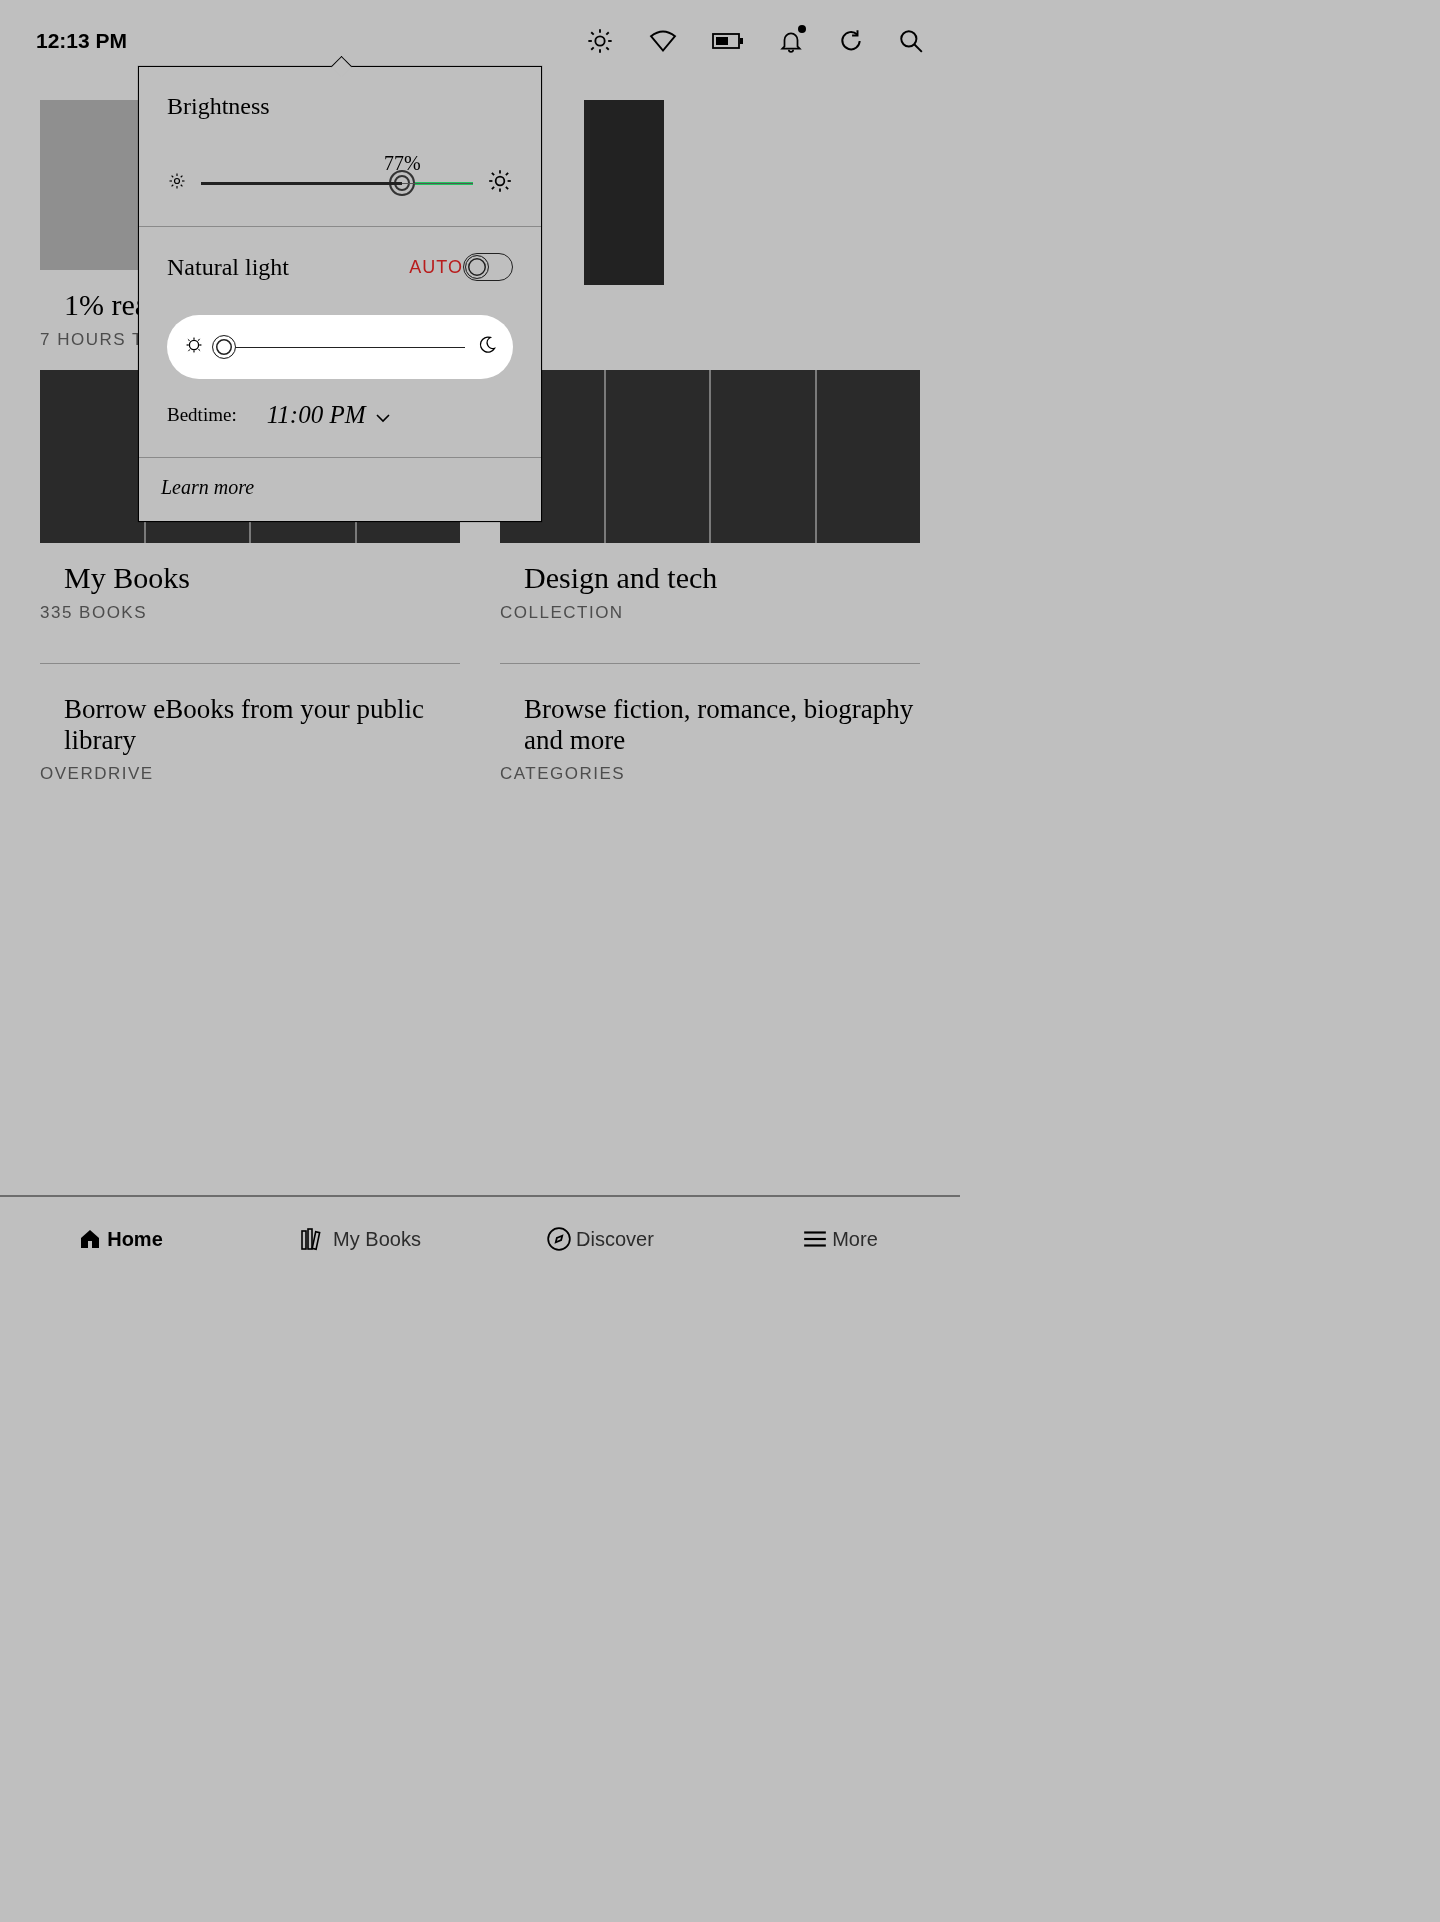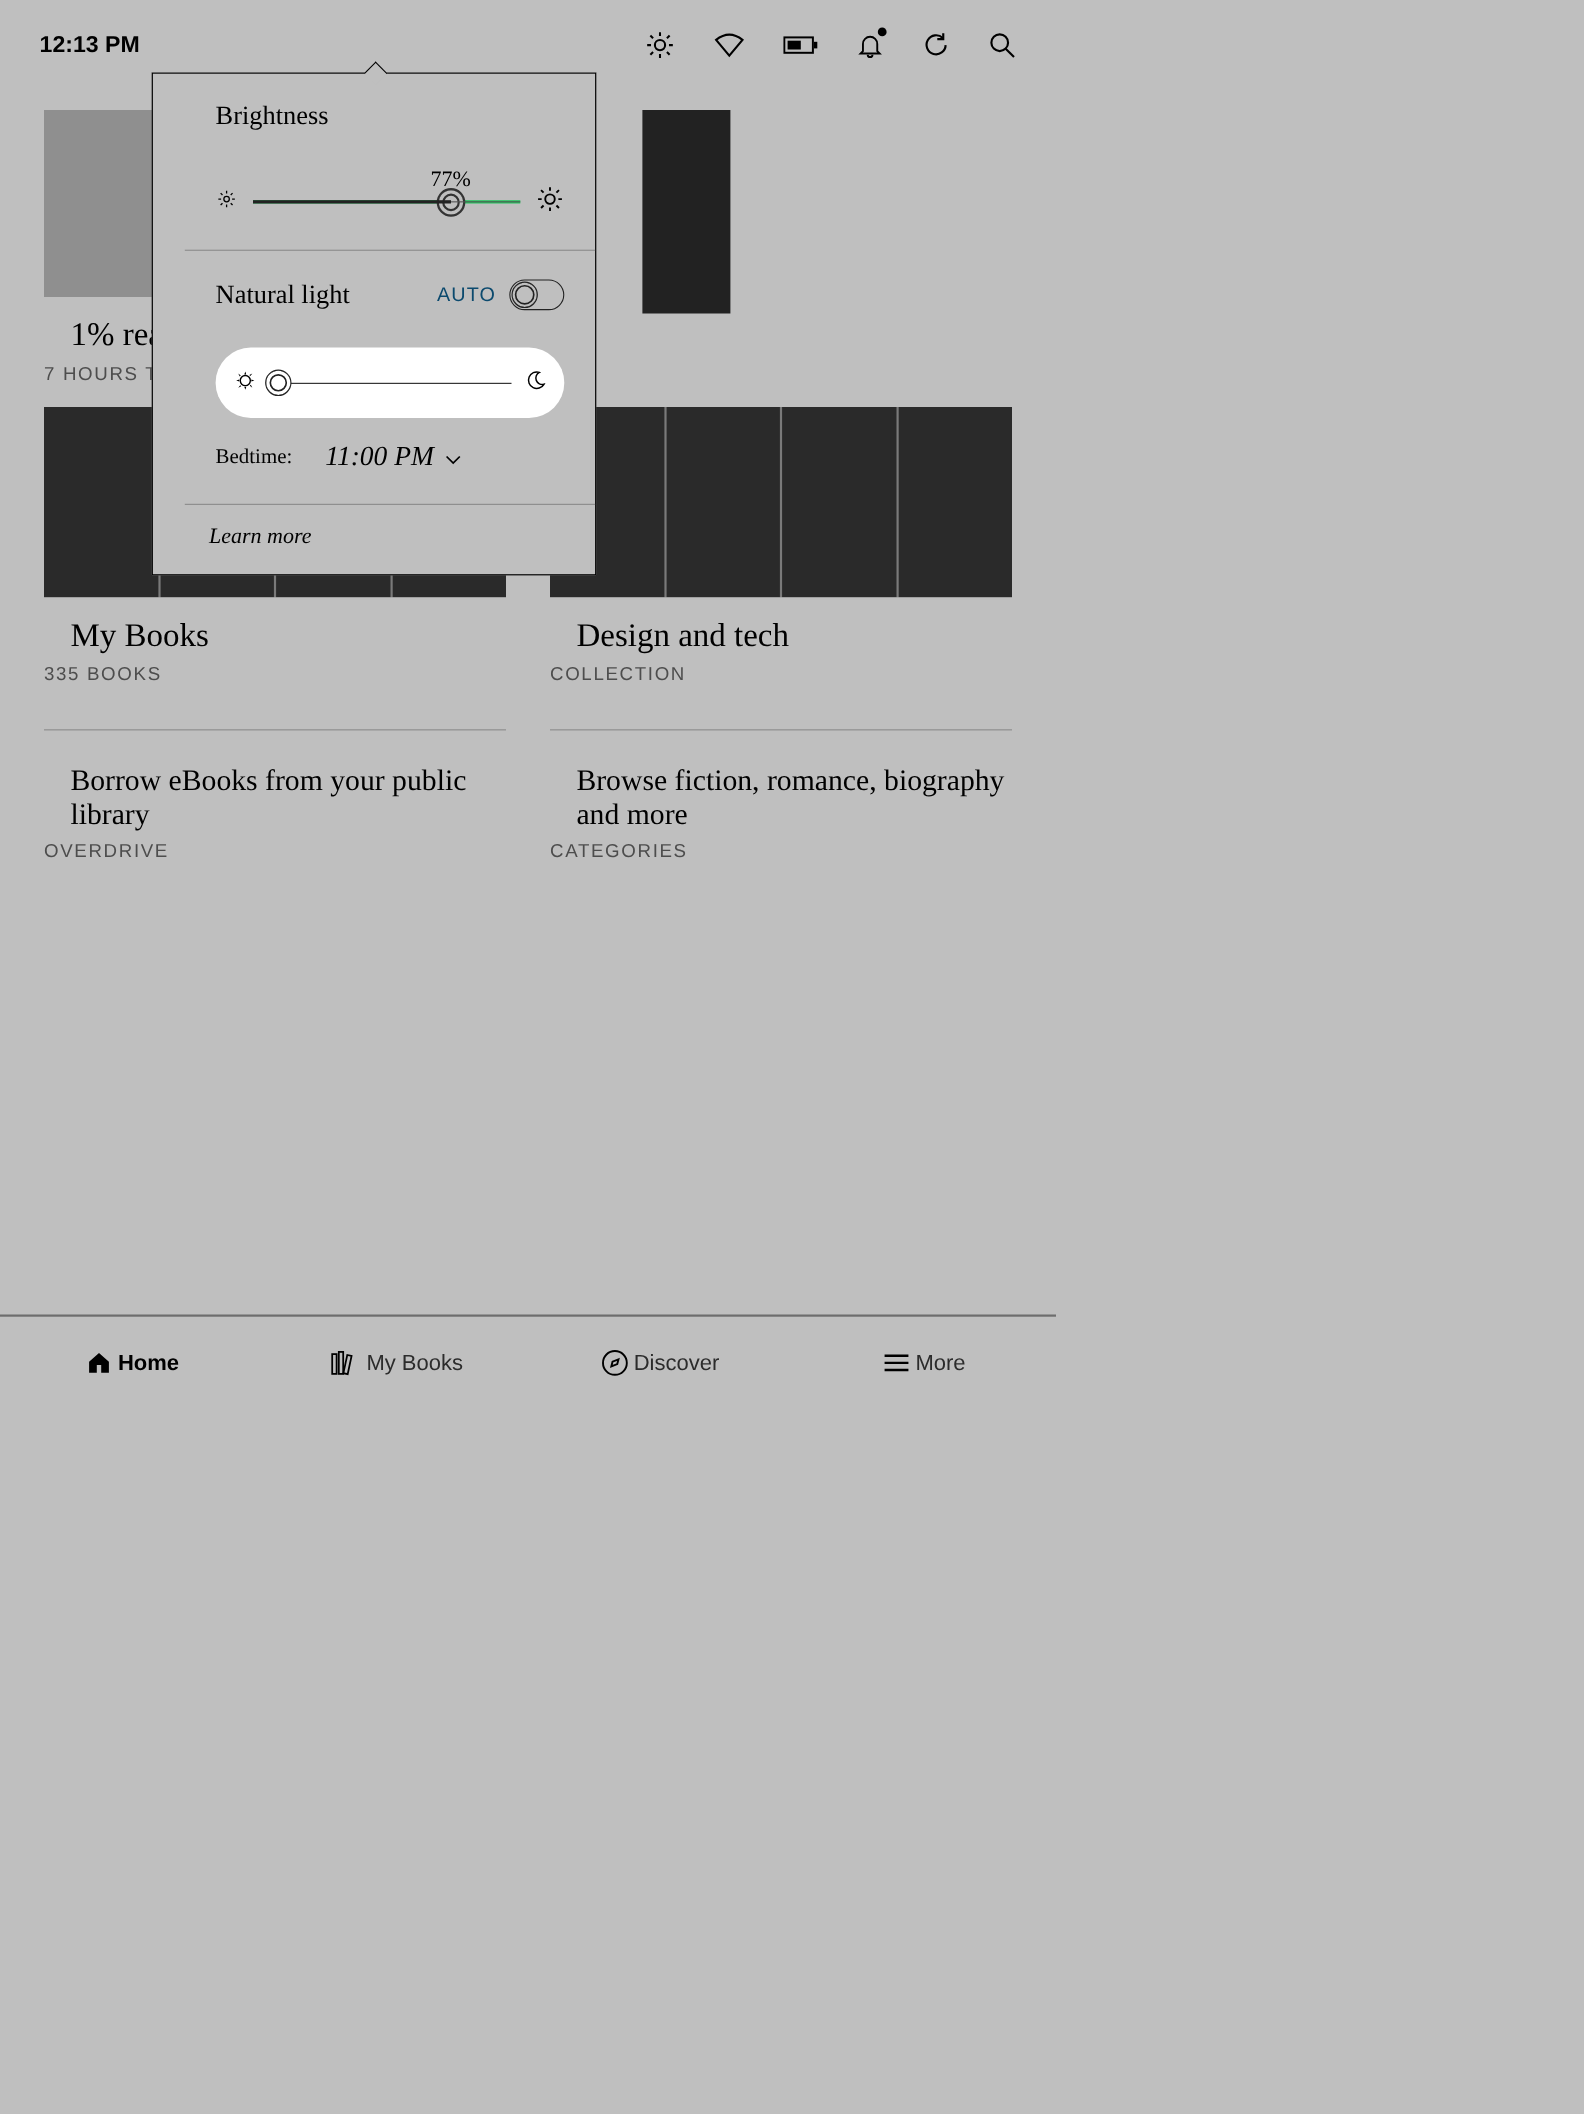--- a/index.html
+++ b/index.html
@@ -95,21 +95,20 @@
 
   
   .popover {
     position: absolute;
     top: 66px;
     left: 138px;
     width: 404px;
     background: #bfbfbf;
     border: 1.5px solid #000;
     box-shadow: 0 0 0 0.5px rgba(0,0,0,0.2);
-    padding-left: 29px;
   }
   .popover::before {
     content:"";
     position:absolute;
     top:-8px; left:195px;
     width:14px; height:14px;
     background:#bfbfbf;
     border-left:1.5px solid #000;
     border-top:1.5px solid #000;
     transform: rotate(45deg);
@@ -134,21 +133,21 @@
   }
   .brightness-value {
     position:absolute; top:-30px; transform:translateX(-50%);
     font-family: Georgia, serif; font-size:20px;
   }
 
   .nl-header {
     display:flex; align-items:center; justify-content:space-between;
   }
   .nl-title { font-size:24px; }
-  .nl-right { display:flex; align-items:center; gap:12px; font-family:"Helvetica Neue",Arial,sans-serif; font-size:18px; letter-spacing:1px; color:#0c4a6e;}
+  .nl-right { display:flex; align-items:center; font-family:"Helvetica Neue",Arial,sans-serif; font-size:18px; letter-spacing:1px; color:#b91c1c;}
   .toggle {
     width:50px; height:28px; border-radius:14px; border:1.5px solid #222;
     position:relative; background:#bfbfbf;
   }
   .toggle .knob{
     position:absolute; left:1px; top:1px; width:24px; height:24px;
     border-radius:50%; border:1.5px solid #222; background:#bfbfbf;
     box-shadow: inset 0 0 0 2px #bfbfbf, inset 0 0 0 3.5px #222;
   }
 

